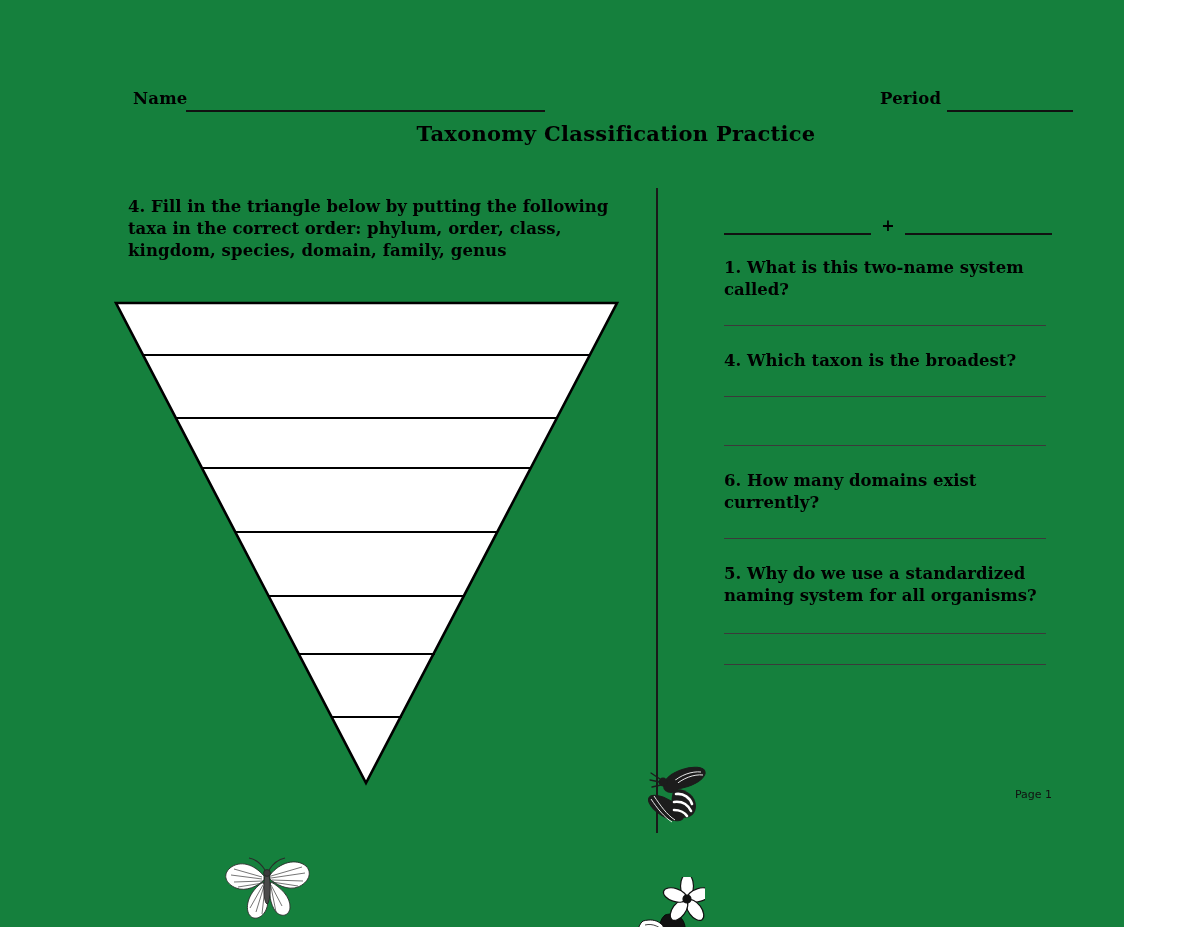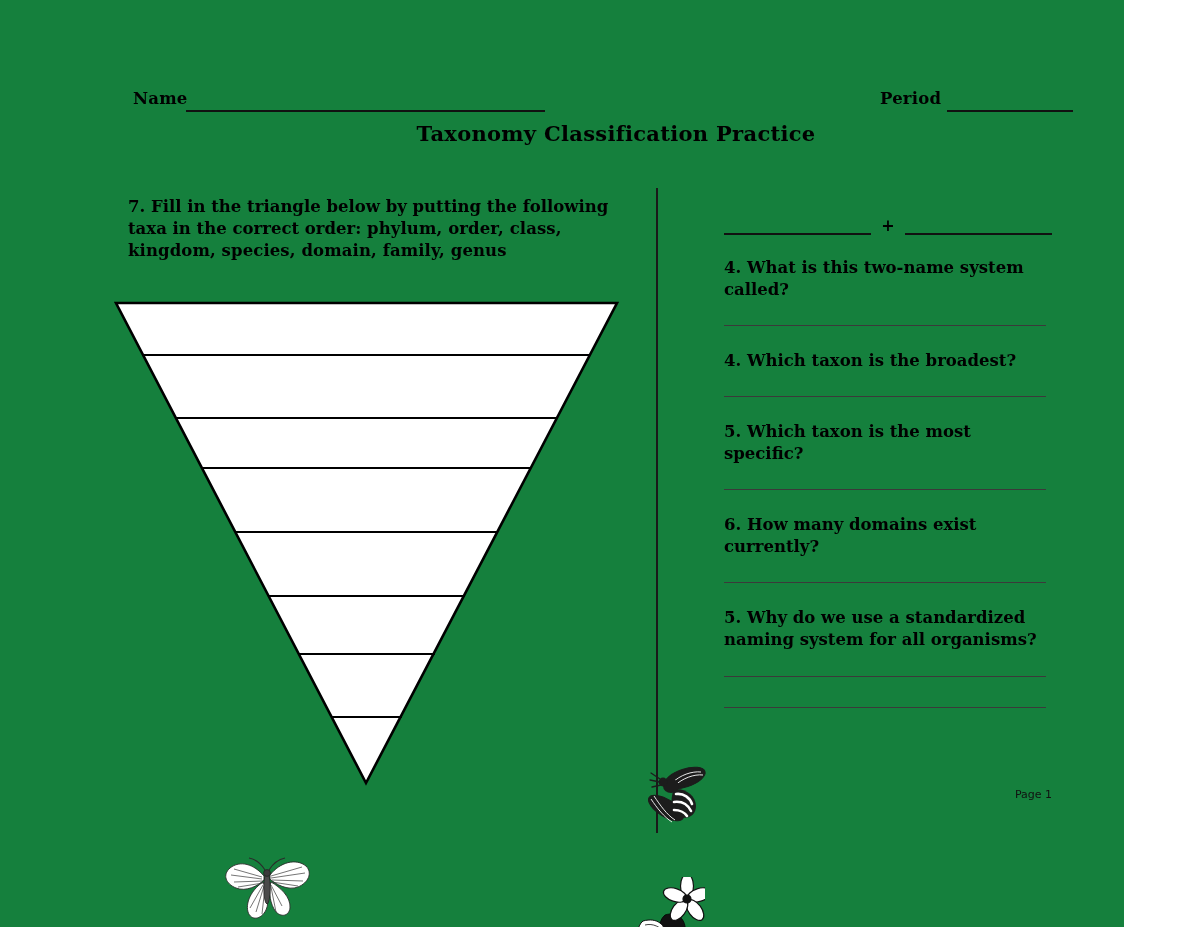--- a/index.html
+++ b/index.html
@@ -151,21 +151,21 @@
   <div class="hdr-rule" id="name-rule"></div>
 
   <div class="hdr-label" id="period-label">Period</div>
   <div class="hdr-rule" id="period-rule"></div>
 
   <div id="worksheet-title">Taxonomy Classification Practice</div>
 
   <div id="column-divider"></div>
 
   <div id="q1-text">
-    <span>7. Fill in the triangle below by putting the following taxa in the correct order: </span><span class="taxa-list">phylum, order, class, kingdom, species, domain, family, genus</span>
+    <span>4. Fill in the triangle below by putting the following taxa in the correct order: </span><span class="taxa-list">phylum, order, class, kingdom, species, domain, family, genus</span>
   </div>
 
   <div id="triangle-area">
     <svg id="triangle-svg" width="540" height="515" viewBox="0 0 540 515">
 
       <polygon points="16,18 517,18 266,498" fill="#ffffff" stroke="#000000" stroke-width="2.6" stroke-linejoin="miter"></polygon>
 
       <g stroke="#000000" stroke-width="2.2">
         <line x1="43" y1="70" x2="490" y2="70"></line>
         <line x1="76" y1="133" x2="457" y2="133"></line>
@@ -341,35 +341,34 @@
       <div style="height:22px"></div>
       <div class="plus-row">
         <div class="plus-rule"></div>
         <div class="plus-sign">+</div>
         <div class="plus-rule"></div>
       </div>
       <div style="height:22px"></div>
     </div>
 
     <div class="q-block">
-      <div class="q-text">4. What is this two-name system called?</div>
+      <div class="q-text">1. What is this two-name system called?</div>
       <div style="height:24px"></div>
       <div class="answer-rule"></div>
       <div style="height:24px"></div>
     </div>
 
     <div class="q-block">
       <div class="q-text">4. Which taxon is the broadest?</div>
       <div style="height:24px"></div>
       <div class="answer-rule"></div>
       <div style="height:24px"></div>
     </div>
 
     <div class="q-block">
-      <div class="q-text">5. Which taxon is the most specific?</div>
       <div style="height:24px"></div>
       <div class="answer-rule"></div>
       <div style="height:24px"></div>
     </div>
 
     <div class="q-block">
       <div class="q-text">6. How many domains exist currently?</div>
       <div style="height:24px"></div>
       <div class="answer-rule"></div>
       <div style="height:24px"></div>

